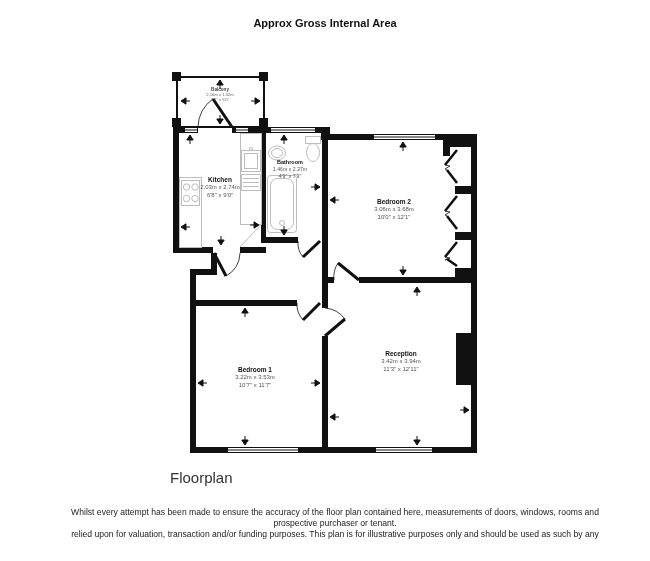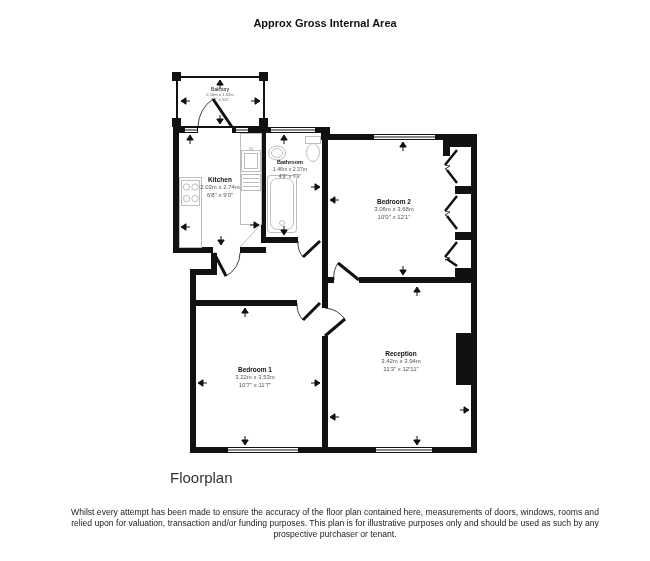--- a/index.html
+++ b/index.html
@@ -228,15 +228,15 @@
 <div class="abs room-label" style="left:356px;top:350px;width:90px;">
   <div class="rname">Reception</div>
   <div class="rdim">3.42m x 3.94m</div>
   <div class="rdim">11'3" x 12'11"</div>
 </div>
 
 <div class="abs caption">Floorplan</div>
 
 <div class="abs disclaimer">
   <div>Whilst every attempt has been made to ensure the accuracy of the floor plan contained here, measurements of doors, windows, rooms and</div>
+  <div>prospective purchaser or tenant.</div>
   <div>relied upon for valuation, transaction and/or funding purposes. This plan is for illustrative purposes only and should be used as such by any</div>
-  <div>prospective purchaser or tenant.</div>
 </div>
 
 </body></html>

